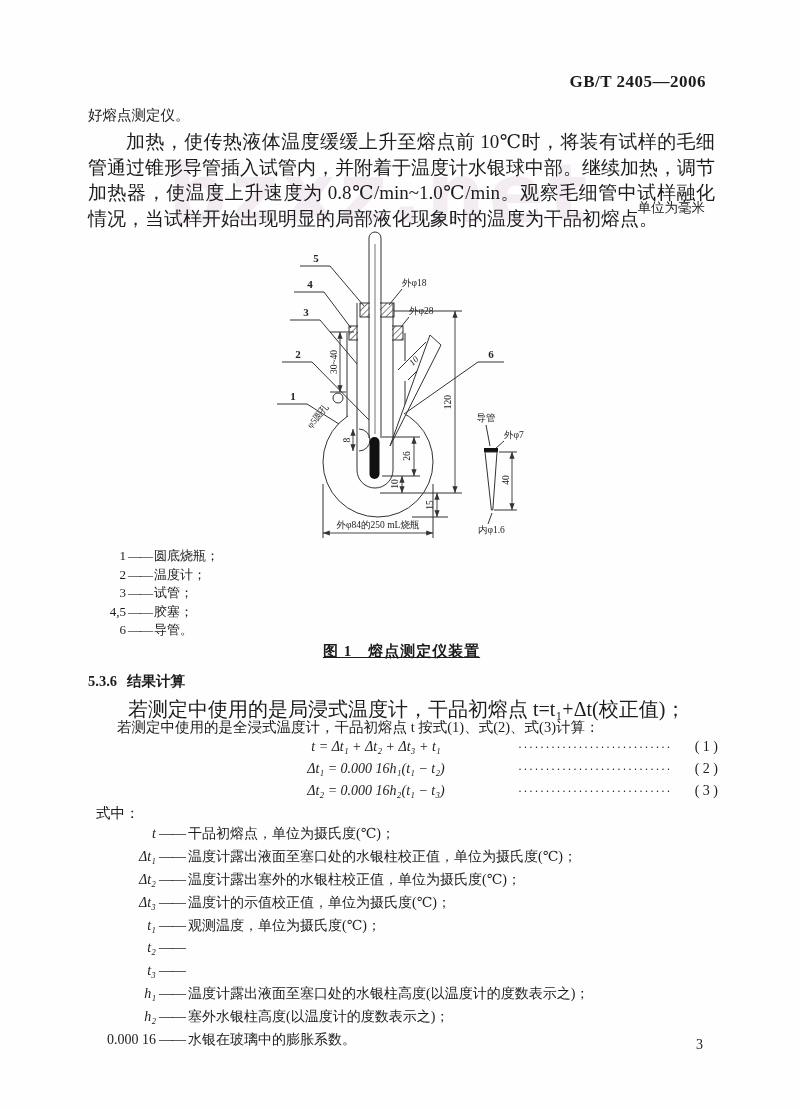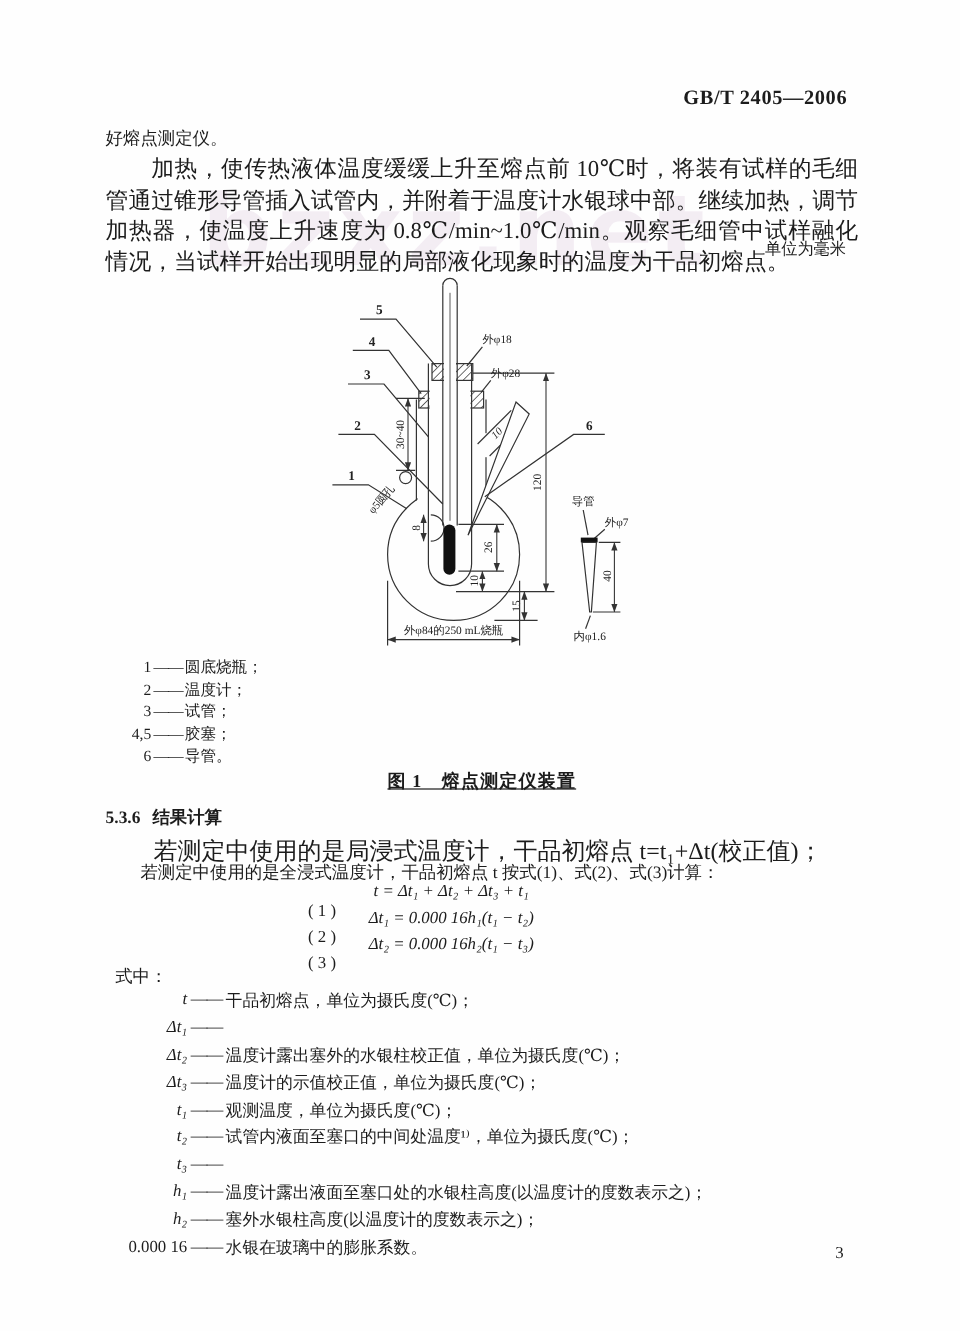--- a/index.html
+++ b/index.html
@@ -18,21 +18,21 @@
   .legend-row{height:18.5px;display:flex;align-items:center;}
   .legend-num{display:inline-block;width:26px;text-align:right;}
   .legend-dash{letter-spacing:-1px;margin:0 2px;}
   .fig-caption{position:absolute;left:88px;top:642px;width:627px;text-align:center;
                font-weight:bold;font-size:15px;letter-spacing:1px;text-decoration:underline;}
   .sec-head{position:absolute;left:88px;top:672px;font-weight:bold;font-size:14.5px;}
   .sec-head .num{margin-right:10px;}
   .sec-p1{position:absolute;left:88px;top:696px;width:627px;font-size:20px;text-indent:2em;}
   .sec-p2{position:absolute;left:88px;top:718px;width:627px;font-size:14.5px;text-indent:2em;}
   .formulas{position:absolute;left:88px;top:736px;width:630px;}
-  .f-row{display:flex;align-items:flex-start;height:22px;padding-left:148px;font-size:14px;flex-direction:column;}
+  .f-row{display:flex;align-items:center;height:22px;padding-left:148px;font-size:14px;}
   .f-eq{width:280px;text-align:center;font-style:italic;white-space:nowrap;}
   .f-dots{flex:1;overflow:hidden;white-space:nowrap;letter-spacing:1.5px;font-size:12px;margin:0 2px;}
   .f-num{width:44px;text-align:right;white-space:nowrap;}
   .where-label{position:absolute;left:96px;top:804px;font-size:14.5px;}
   .where-list{position:absolute;left:88px;top:823px;width:640px;font-size:14px;}
   .w-row{display:flex;height:22.8px;align-items:center;}
   .w-sym{display:inline-block;width:68px;text-align:right;font-style:italic;white-space:nowrap;}
   .w-sym.upright{font-style:normal;}
   .w-dash{letter-spacing:-1px;margin:0 3px;white-space:nowrap;}
   .w-def{white-space:nowrap;}
@@ -248,40 +248,40 @@
 
     <div class="where-list">
       <div class="w-row">
           <span class="w-sym">t</span>
           <span class="w-dash">——</span>
           <span class="w-def">干品初熔点，单位为摄氏度(℃)；</span>
         </div>
       <div class="w-row">
           <span class="w-sym">Δt₁</span>
           <span class="w-dash">——</span>
+          <span class="w-def">温度计露出液面至塞口处的水银柱校正值，单位为摄氏度(℃)；</span>
         </div>
       <div class="w-row">
           <span class="w-sym">Δt₂</span>
           <span class="w-dash">——</span>
           <span class="w-def">温度计露出塞外的水银柱校正值，单位为摄氏度(℃)；</span>
         </div>
       <div class="w-row">
           <span class="w-sym">Δt₃</span>
           <span class="w-dash">——</span>
           <span class="w-def">温度计的示值校正值，单位为摄氏度(℃)；</span>
         </div>
       <div class="w-row">
           <span class="w-sym">t₁</span>
           <span class="w-dash">——</span>
           <span class="w-def">观测温度，单位为摄氏度(℃)；</span>
         </div>
       <div class="w-row">
           <span class="w-sym">t₂</span>
           <span class="w-dash">——</span>
-          <span class="w-def">试管内液面至塞口的中间处温度¹⁾，单位为摄氏度(℃)；</span>
         </div>
       <div class="w-row">
           <span class="w-sym">t₃</span>
           <span class="w-dash">——</span>
         </div>
       <div class="w-row">
           <span class="w-sym">h₁</span>
           <span class="w-dash">——</span>
           <span class="w-def">温度计露出液面至塞口处的水银柱高度(以温度计的度数表示之)；</span>
         </div>

